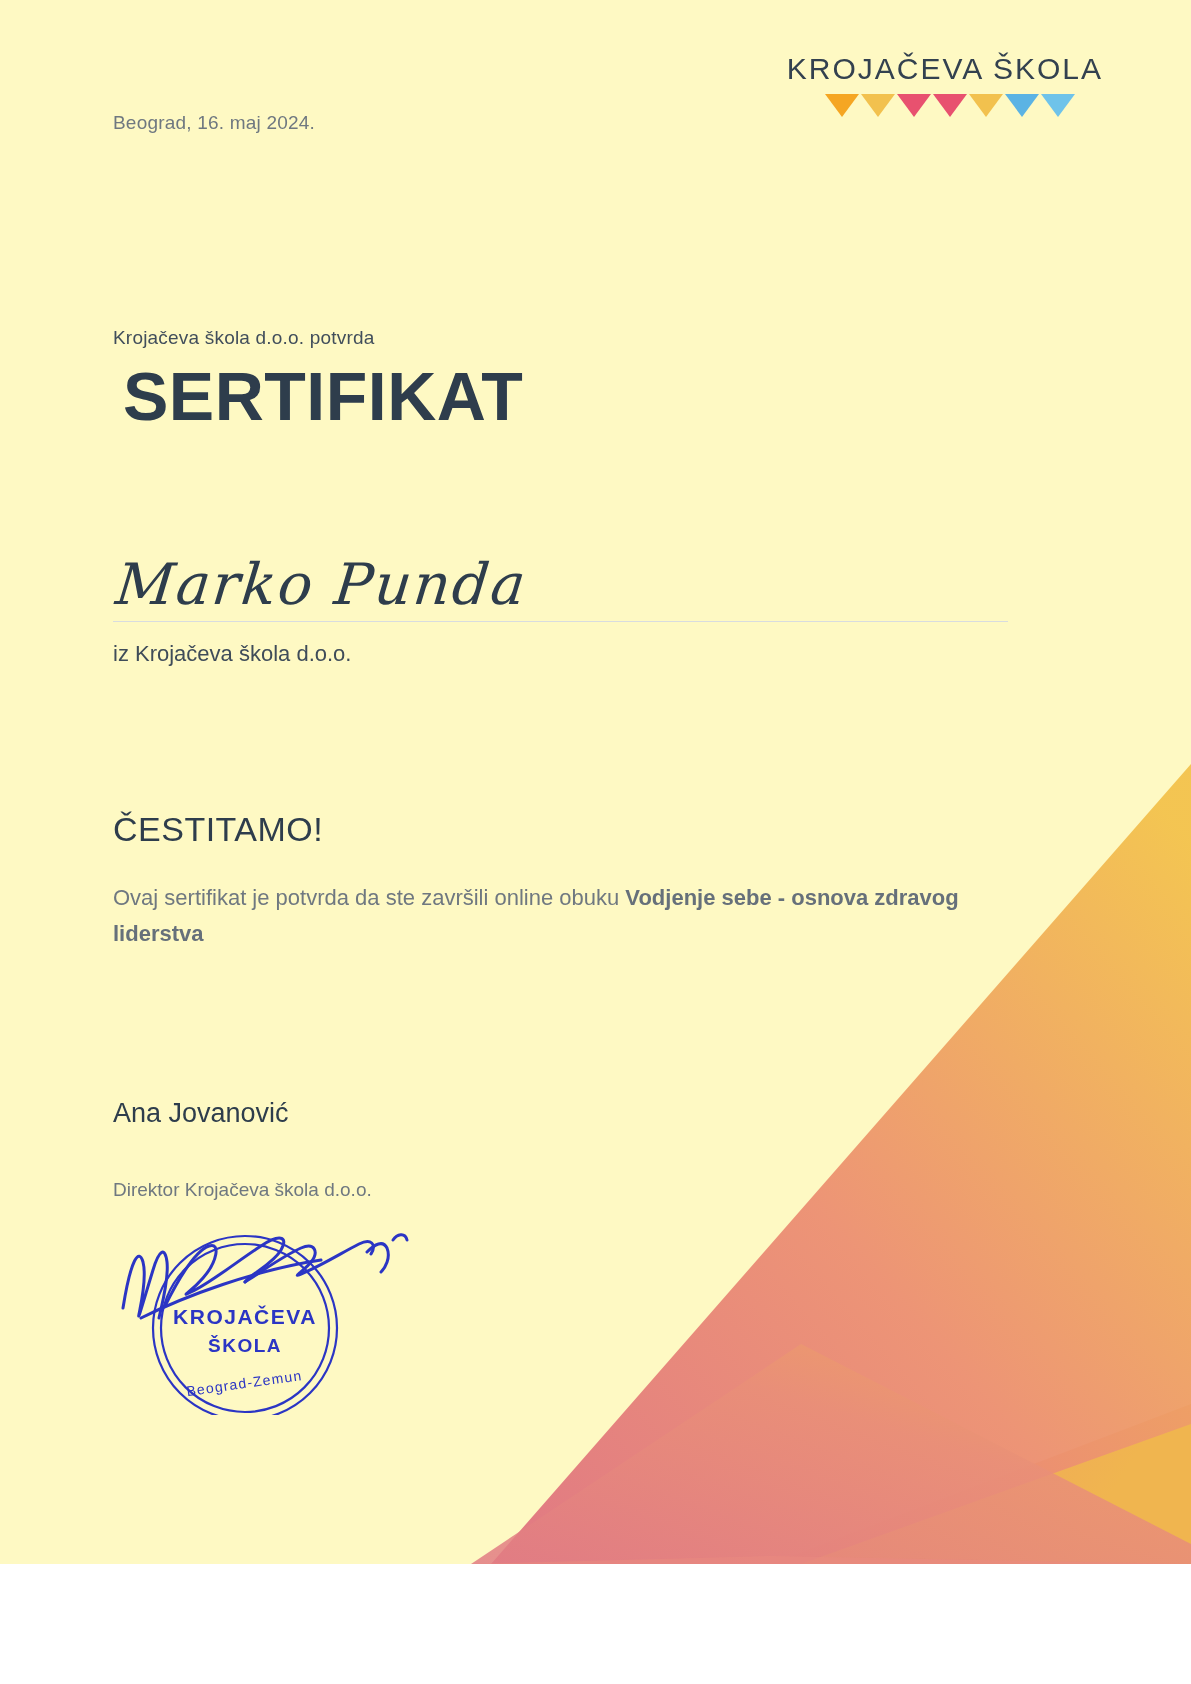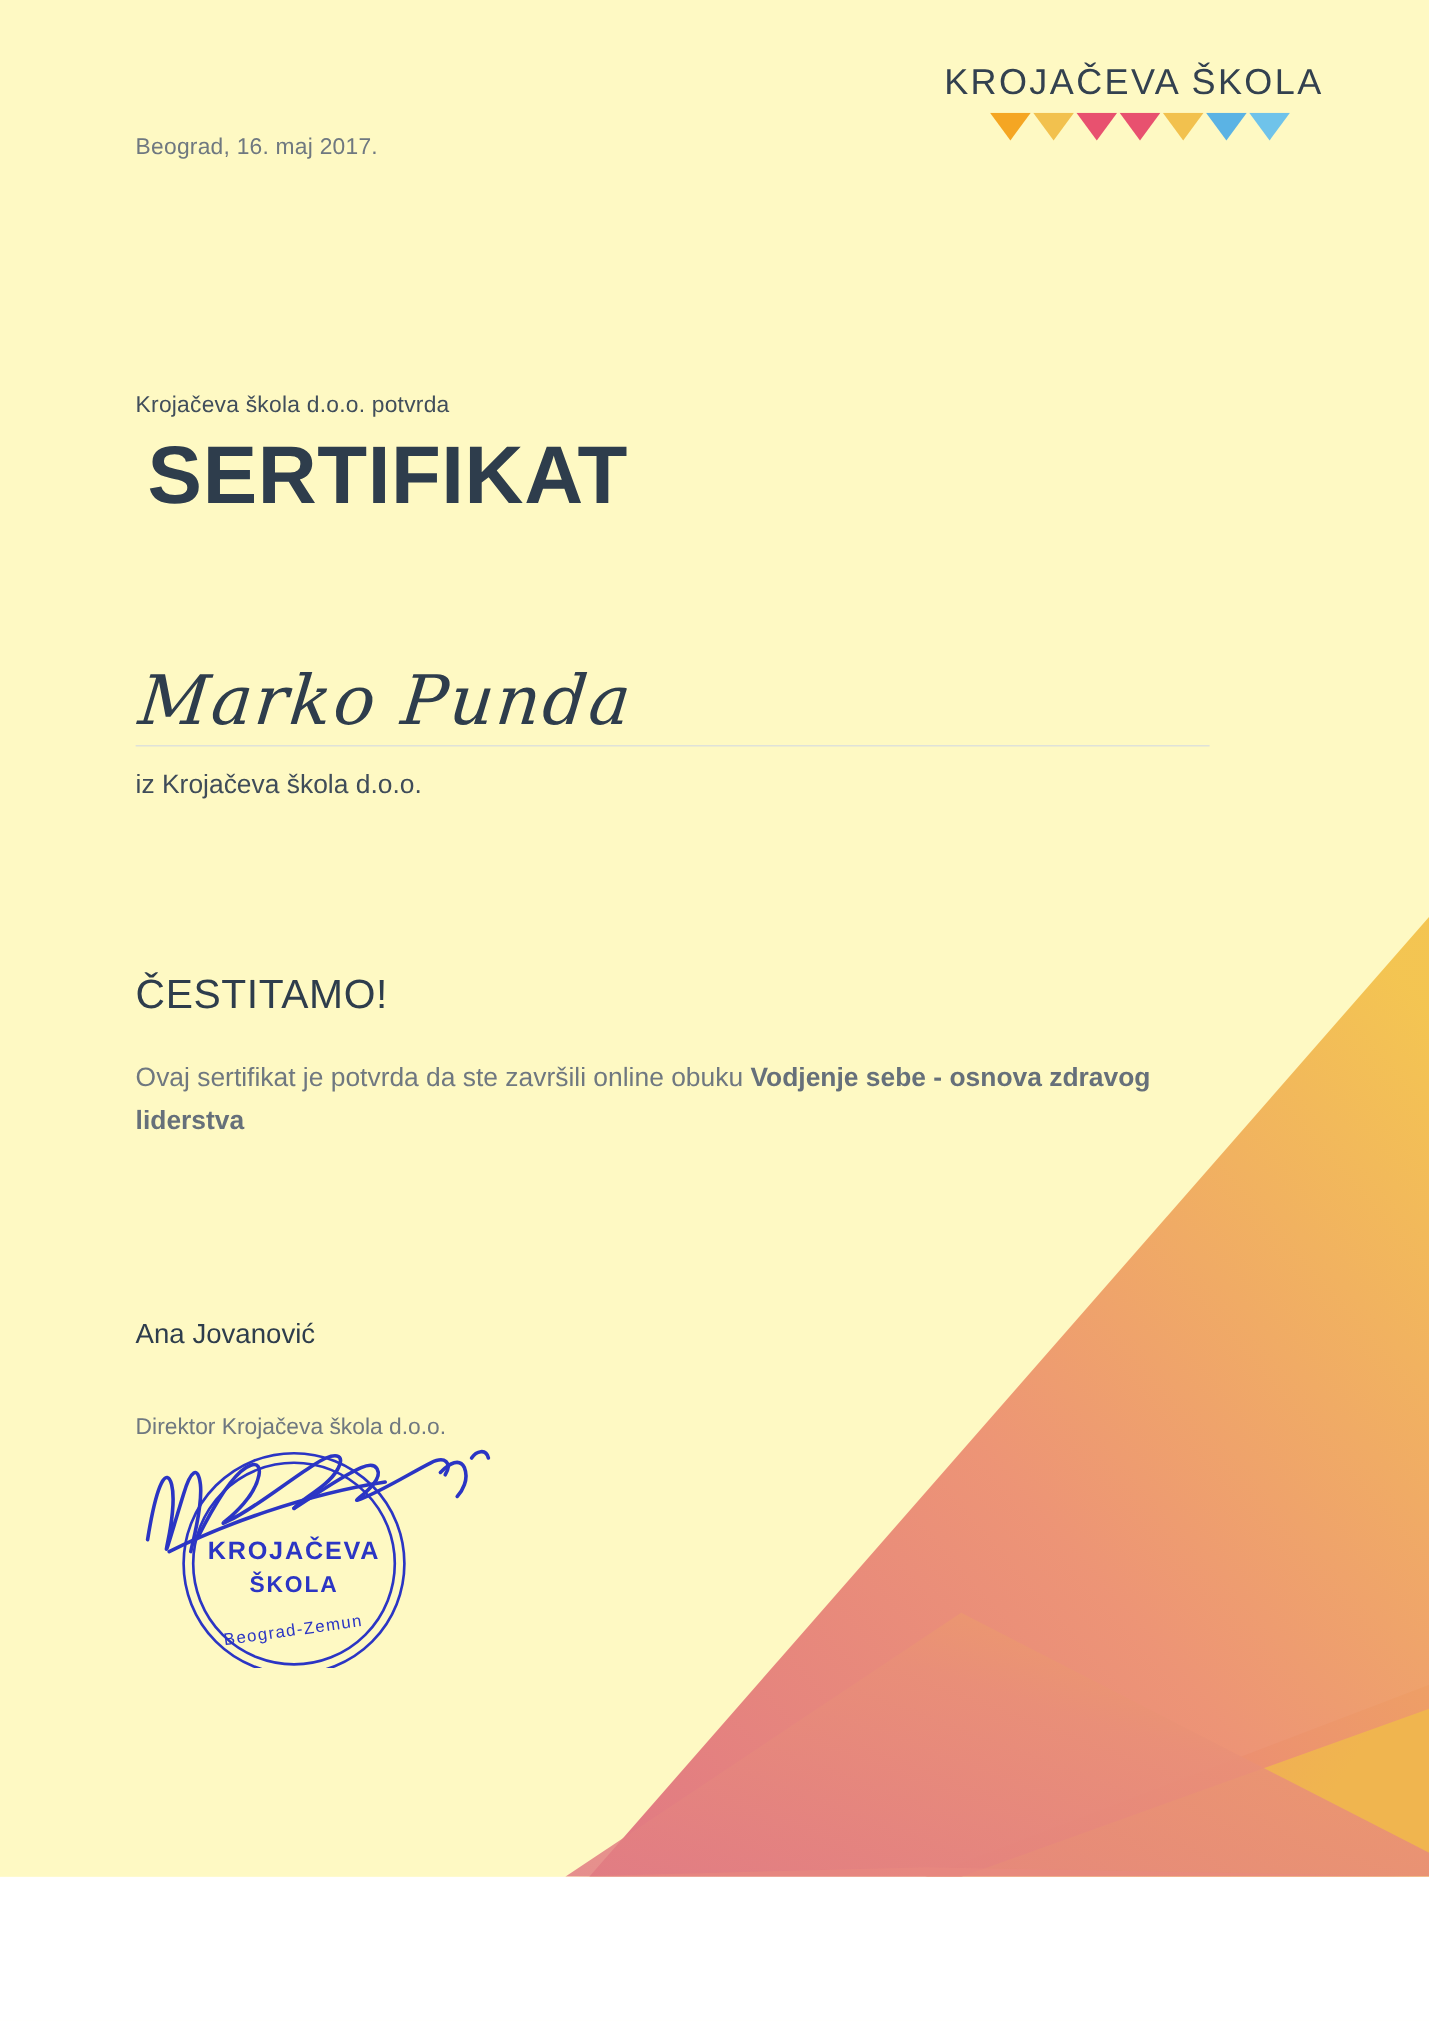--- a/index.html
+++ b/index.html
@@ -127,34 +127,34 @@
   .body-text b {
     color: #66707a;
     font-weight: bold;
   }
 
   
   .signer-name {
     position: absolute;
     top: 1098px;
     left: 113px;
-    font-size: 23px;
+    font-size: 27px;
     color: #2e3d4c;
   }
   .signer-role {
     position: absolute;
     top: 1135px;
     left: 113px;
     font-size: 19px;
     color: #6f7880;
     margin-top: 44px;
   }
   .signature {
     position: absolute;
-    top: 1175px;
+    top: 1200px;
     left: 105px;
     width: 330px;
     height: 215px;
   }
 </style>
 </head>
 <body>
 
 <div class="page">
 
@@ -194,21 +194,21 @@
         <polygon points="36,0 70,0 53,23" fill="#f2c14e"></polygon>
         <polygon points="72,0 106,0 89,23" fill="#e8516f"></polygon>
         <polygon points="108,0 142,0 125,23" fill="#e8516f"></polygon>
         <polygon points="144,0 178,0 161,23" fill="#f2c14e"></polygon>
         <polygon points="180,0 214,0 197,23" fill="#5bb3e4"></polygon>
         <polygon points="216,0 250,0 233,23" fill="#6fc3ea"></polygon>
       </svg>
     </div>
   </div>
 
-  <div class="date">Beograd, 16. maj 2017.</div>
+  <div class="date">Beograd, 16. maj 2024.</div>
 
   <div class="issuer">Krojačeva škola d.o.o. potvrda</div>
   <div class="title">SERTIFIKAT</div>
 
   <div class="recipient">
     <div class="recipient-name">Marko Punda</div>
     <div class="recipient-rule"></div>
     <div class="recipient-from">iz Krojačeva škola d.o.o.</div>
   </div>
 

